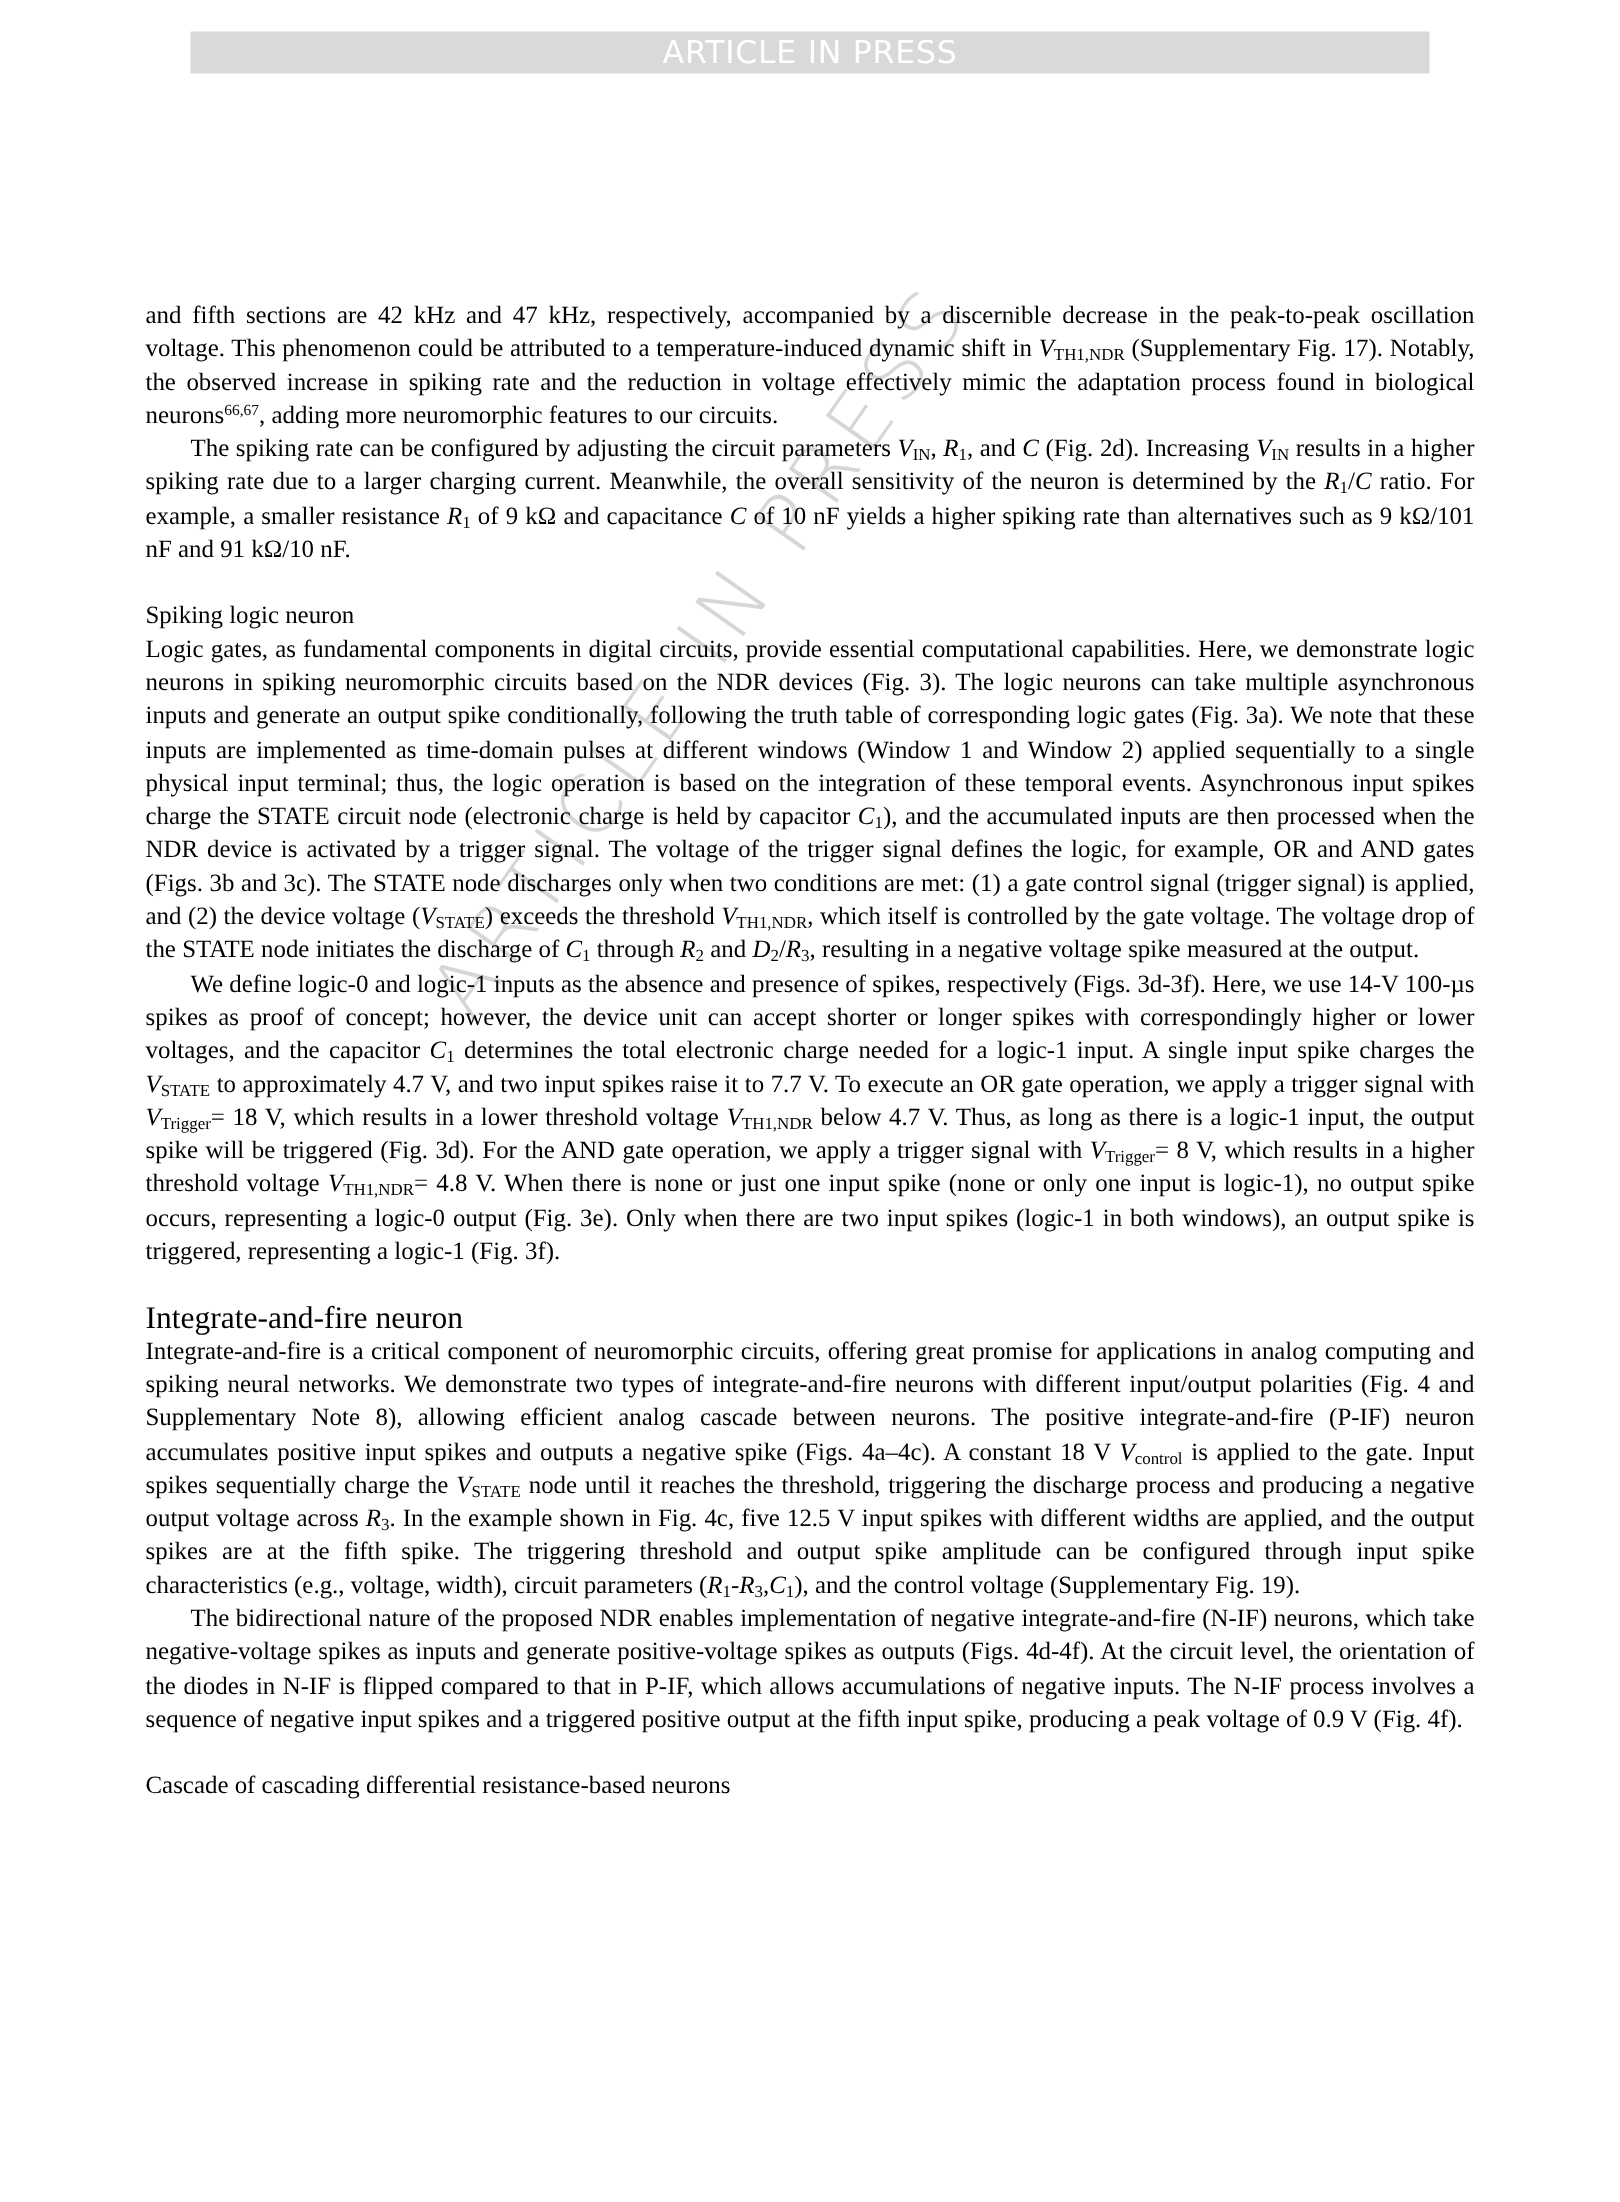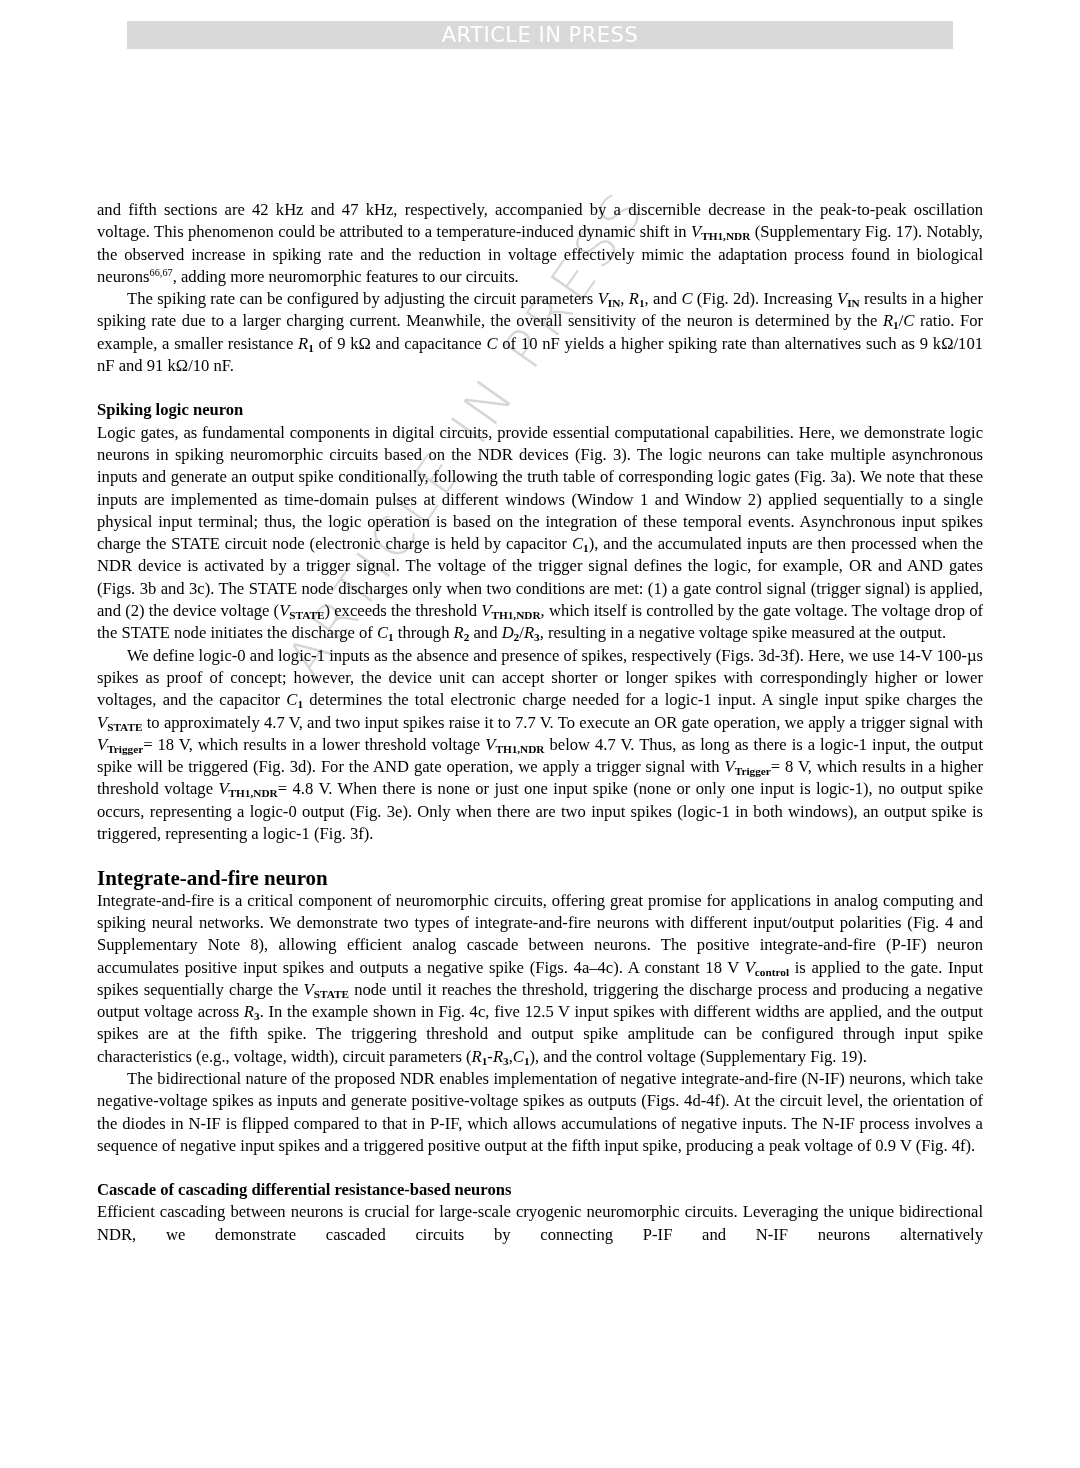--- a/index.html
+++ b/index.html
@@ -2,23 +2,23 @@
 <html><head>
 <meta charset="utf-8">
 <style>
   html, body { margin: 0; padding: 0; background: #ffffff; }
   body { width: 1080px; height: 1468px; position: relative; overflow: hidden; font-family: "Liberation Serif", "DejaVu Serif", serif; color: #000; }
   .banner { position: absolute; left: 127px; top: 21px; width: 826px; height: 28px; background: #d9d9d9; }
   .banner-text { display: block; text-align: center; color: #ffffff; font-family: "DejaVu Sans", "Liberation Sans", sans-serif; font-size: 21px; line-height: 28px; letter-spacing: 0.5px; font-weight: normal; }
   .content { position: absolute; left: 97px; top: 199px; width: 886px; font-size: 16.6px; line-height: 22.3px; }
   .p { margin: 0; text-align: justify; text-align-last: left; }
   .p.indent { text-indent: 30px; }
-  .heading { margin: 0; font-weight: bold; }
+  .heading { margin: 0; font-weight: normal; }
   .gap { height: 22px; }
-  sub { font-size: 0.68em; vertical-align: -0.25em; line-height: 0; font-weight: bold; }
+  sub { font-size: 0.68em; vertical-align: -0.25em; line-height: 0; }
   sup { font-size: 0.62em; vertical-align: 0.55em; line-height: 0; }
   .watermark { position: absolute; left: 300px; top: 640px; font-family: "DejaVu Sans", "Liberation Sans", sans-serif; font-size: 54px; color: rgba(0,0,0,0.16); transform: rotate(-55deg); transform-origin: left center; letter-spacing: 6px; white-space: nowrap; pointer-events: none; font-weight: 300; }
 </style>
 </head>
 <body>
 
 <div class="banner">
   <span class="banner-text">ARTICLE IN PRESS</span>
 </div>
 
@@ -43,14 +43,13 @@
   <h2 class="p heading" style="font-size:21px;">Integrate-and-fire neuron</h2>
 
   <p class="p"><span>Integrate-and-fire is a critical component of neuromorphic circuits, offering great promise for applications in analog computing and spiking neural networks. We demonstrate two types of integrate-and-fire neurons with different input/output polarities (Fig. 4 and Supplementary Note 8), allowing efficient analog cascade between neurons. The positive integrate-and-fire (P-IF) neuron accumulates positive input spikes and outputs a negative spike (Figs. 4a–4c). A constant 18 V </span><i>V</i><sub>control</sub><span> is applied to the gate. Input spikes sequentially charge the </span><i>V</i><sub>STATE</sub><span> node until it reaches the threshold, triggering the discharge process and producing a negative output voltage across </span><i>R</i><sub>3</sub><span>. In the example shown in Fig. 4c, five 12.5 V input spikes with different widths are applied, and the output spikes are at the fifth spike. The triggering threshold and output spike amplitude can be configured through input spike characteristics (e.g., voltage, width), circuit parameters (</span><i>R</i><sub>1</sub><span>-</span><i>R</i><sub>3</sub><span>,</span><i>C</i><sub>1</sub><span>), and the control voltage (Supplementary Fig. 19).</span></p>
 
   <p class="p indent">The bidirectional nature of the proposed NDR enables implementation of negative integrate-and-fire (N-IF) neurons, which take negative-voltage spikes as inputs and generate positive-voltage spikes as outputs (Figs. 4d-4f). At the circuit level, the orientation of the diodes in N-IF is flipped compared to that in P-IF, which allows accumulations of negative inputs. The N-IF process involves a sequence of negative input spikes and a triggered positive output at the fifth input spike, producing a peak voltage of 0.9 V (Fig. 4f).</p>
 
   <div class="gap"></div>
 
   <h2 class="p heading" style="font-size:16.6px;">Cascade of cascading differential resistance-based neurons</h2>
 
-  <p class="p" style="text-align-last: justify;">Efficient cascading between neurons is crucial for large-scale cryogenic neuromorphic circuits. Leveraging the unique bidirectional NDR, we demonstrate cascaded circuits by connecting P-IF and N-IF neurons alternatively</p>
 </div>
 
 </body></html>

